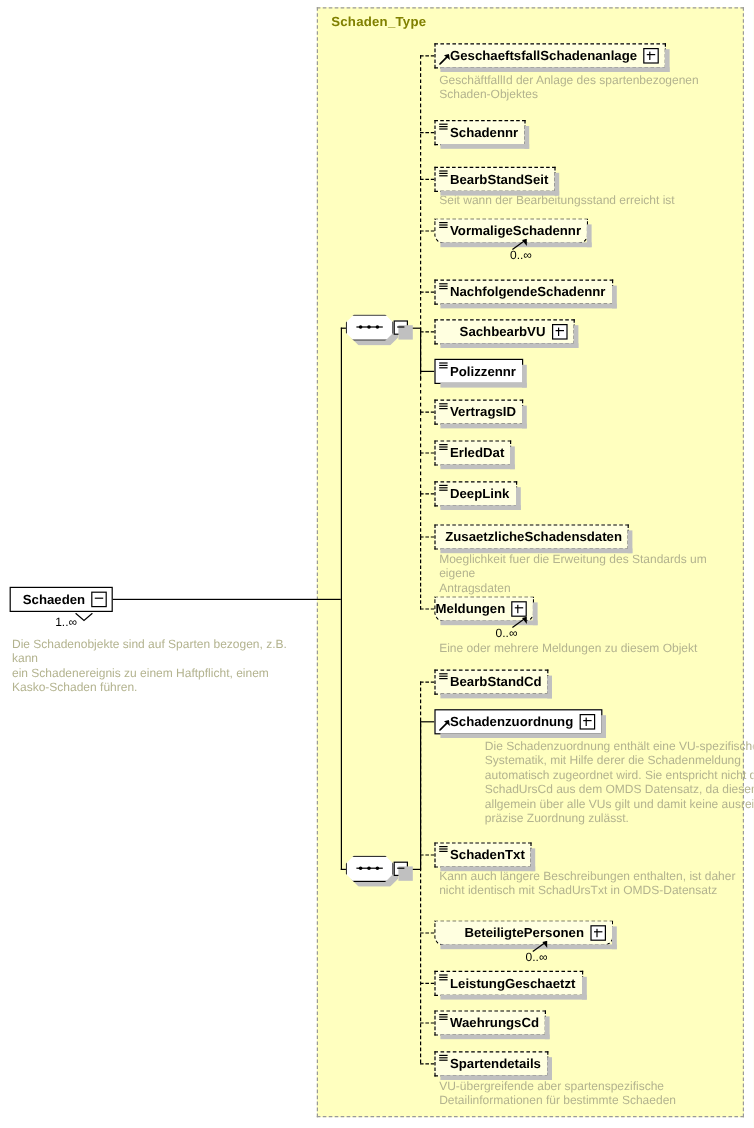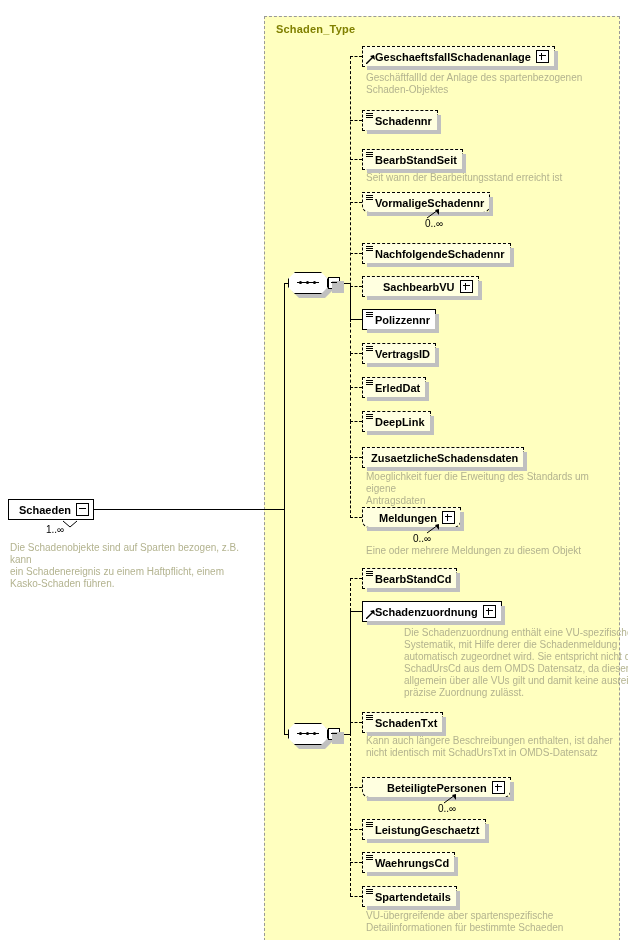--- a/index.html
+++ b/index.html
@@ -5,21 +5,21 @@
   html, body {
     margin: 0; padding: 0;
     background: #ffffff;
   }
   body {
     width: 628px; height: 940px;
     position: relative;
     font-family: "Liberation Sans", "DejaVu Sans", sans-serif;
     overflow: hidden;
   }
-  #canvas { position: absolute; left:0; top:10px; width:628px; height:712px; }
+  #canvas { position: absolute; left:0; top:0; width:628px; height:712px; }
 
   
   .type-container {
     position: absolute;
     left: 264px; top: 6px;
     width: 356px; height: 925px;
     background: #ffffbf;
     border: 1px dashed #999999;
     box-sizing: border-box;
   }
@@ -396,21 +396,21 @@
   <div class="node" style="left:362px; top:437px; padding-left:8px;justify-content:flex-end;">
     <span class="shadow"></span>
       <span class="shadow-r"></span>
     <span class="node-label">ZusaetzlicheSchadensdaten</span>
   </div>
   <div class="annot" style="left:366px; top:461px; width:250px;">Moeglichkeit fuer die Erweitung des Standards um eigene
 Antragsdaten</div>
 
   <div class="dln-v" style="left:350px; top:447px; height:61px;"></div>
   <div class="dln-h" style="left:350px; top:507px; width:12px;"></div>
-  <div class="node repeat" style="left:362px; top:497px; padding-left:16px;">
+  <div class="node repeat" style="left:362px; top:497px; padding-left:0;">
     <span class="shadow"></span>
       <span class="shadow-r"></span>
     <span class="node-label">Meldungen</span>
     <span class="plus-box"></span>
   </div>
   <svg class="rep-arrow" style="left:426px; top:514px;" width="14" height="10">
     <path d="M1,9 L12,1" stroke="#000" stroke-width="1" fill="none"></path>
     <path d="M13,0 L13,6 L9,1 Z" fill="#000"></path>
   </svg>
   <div class="cardinality" style="left:413px; top:523px;">0..∞</div>

